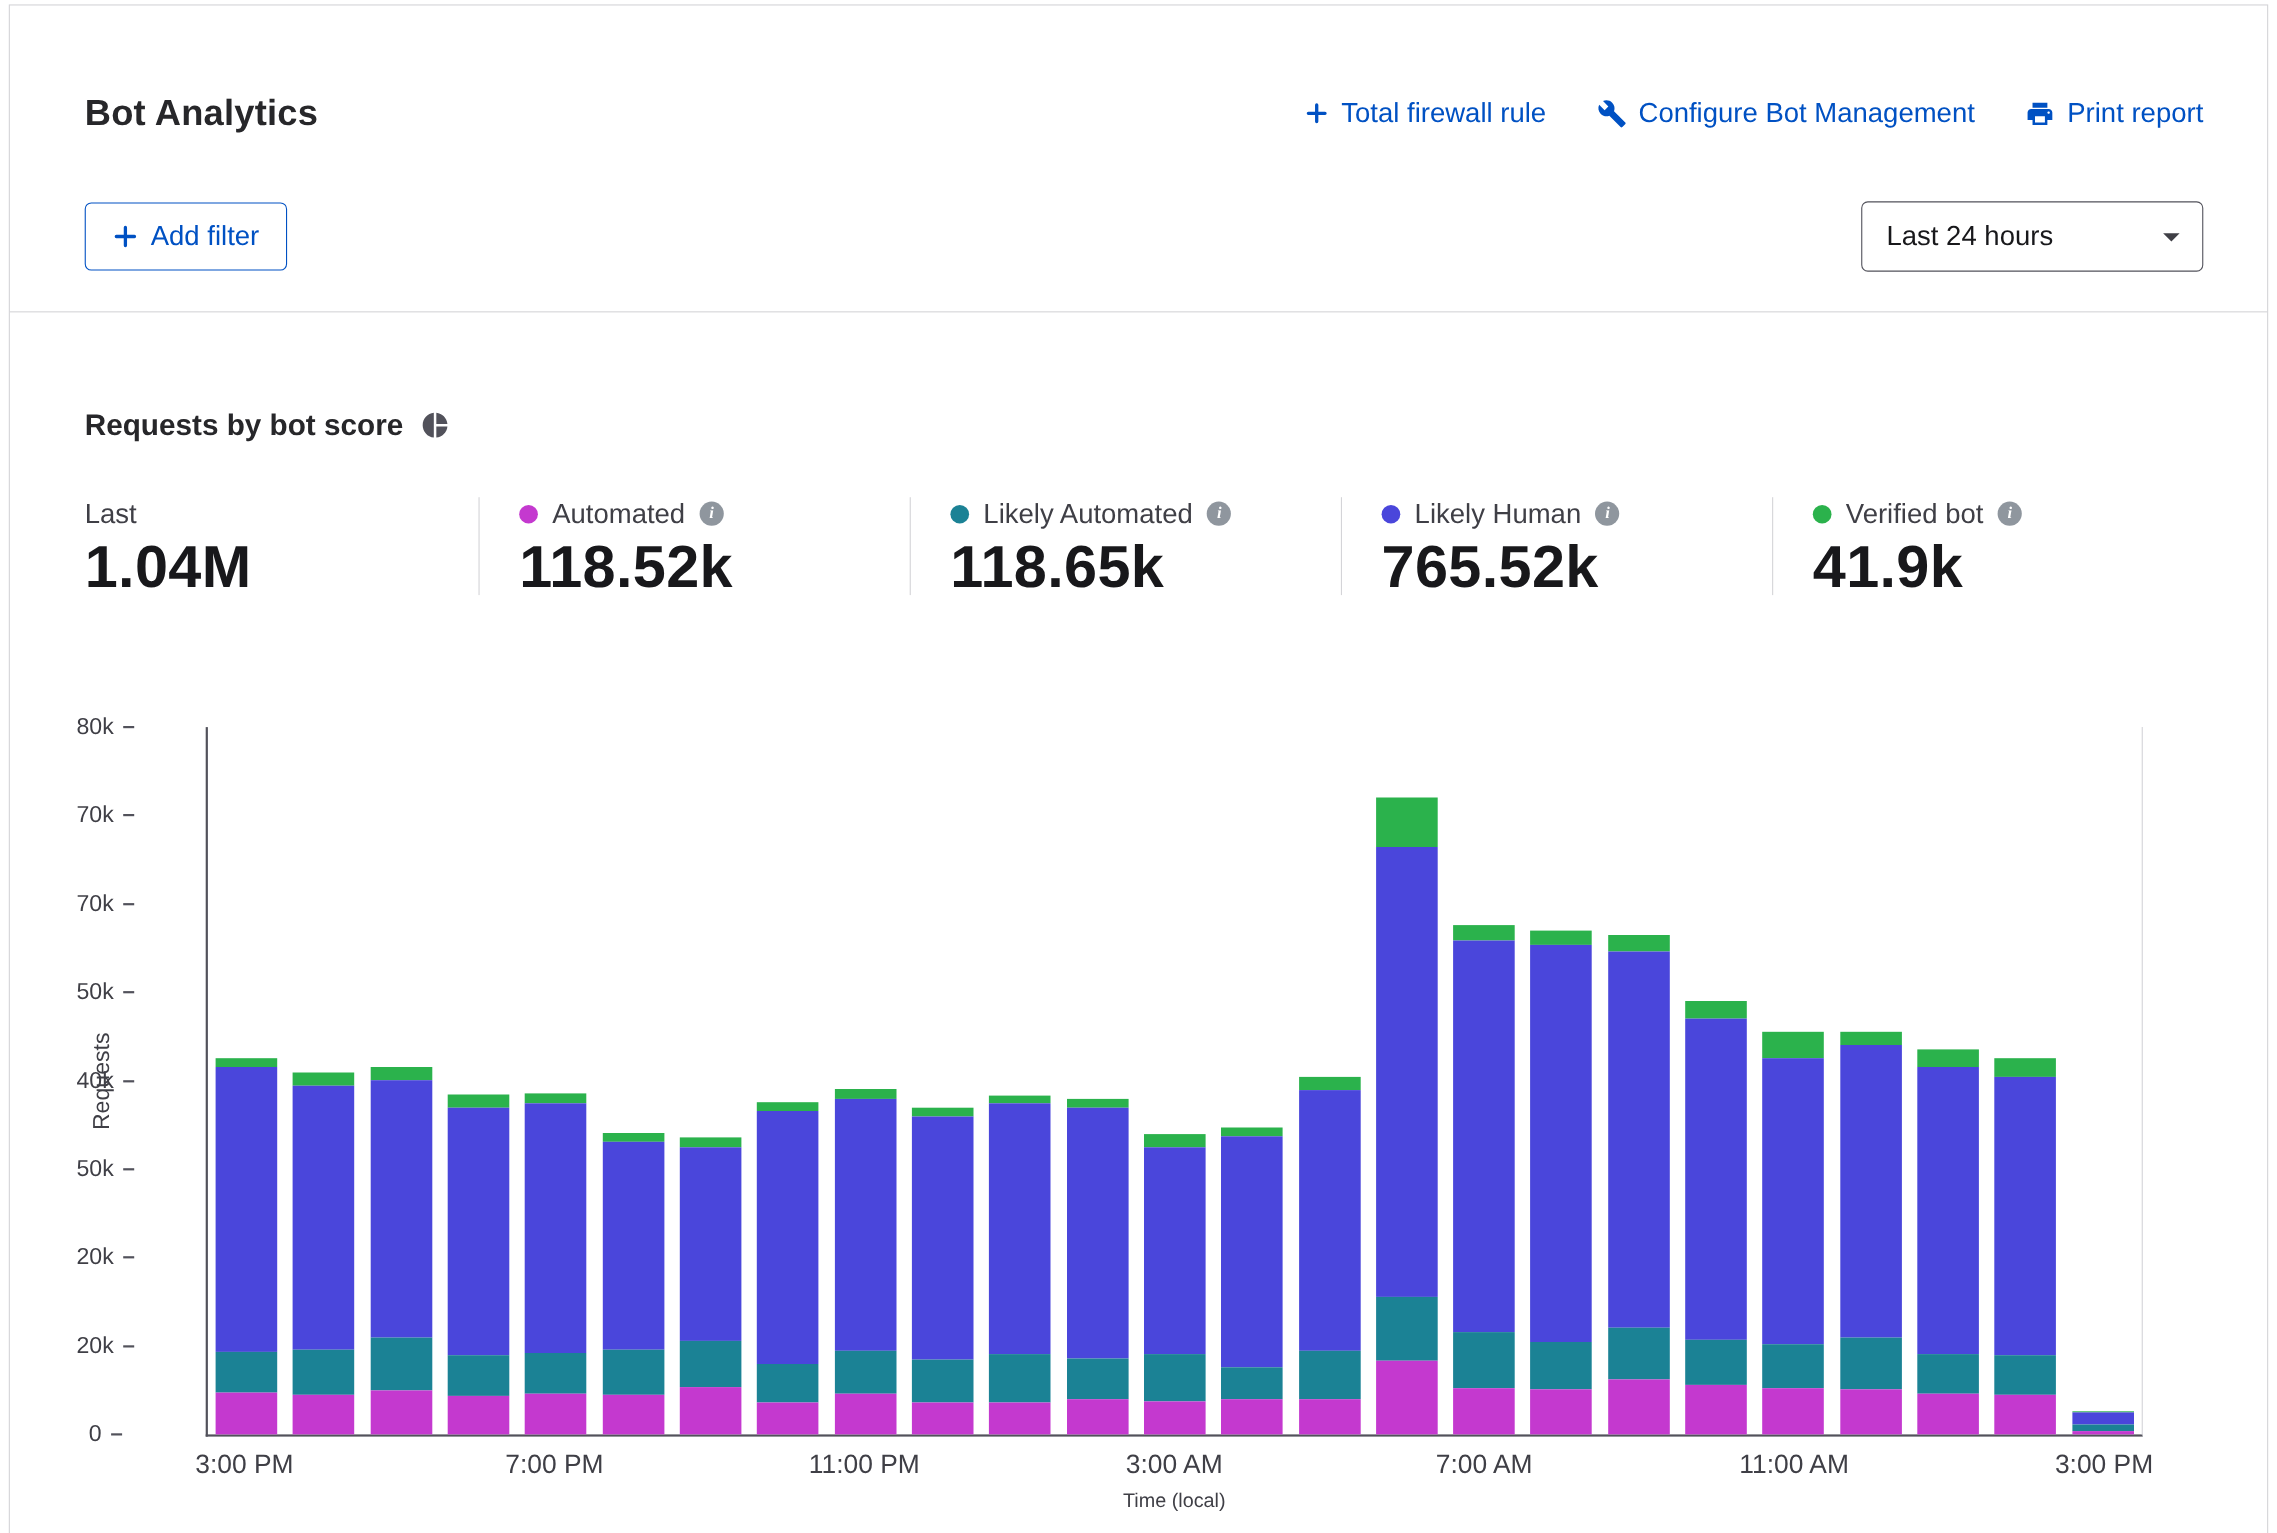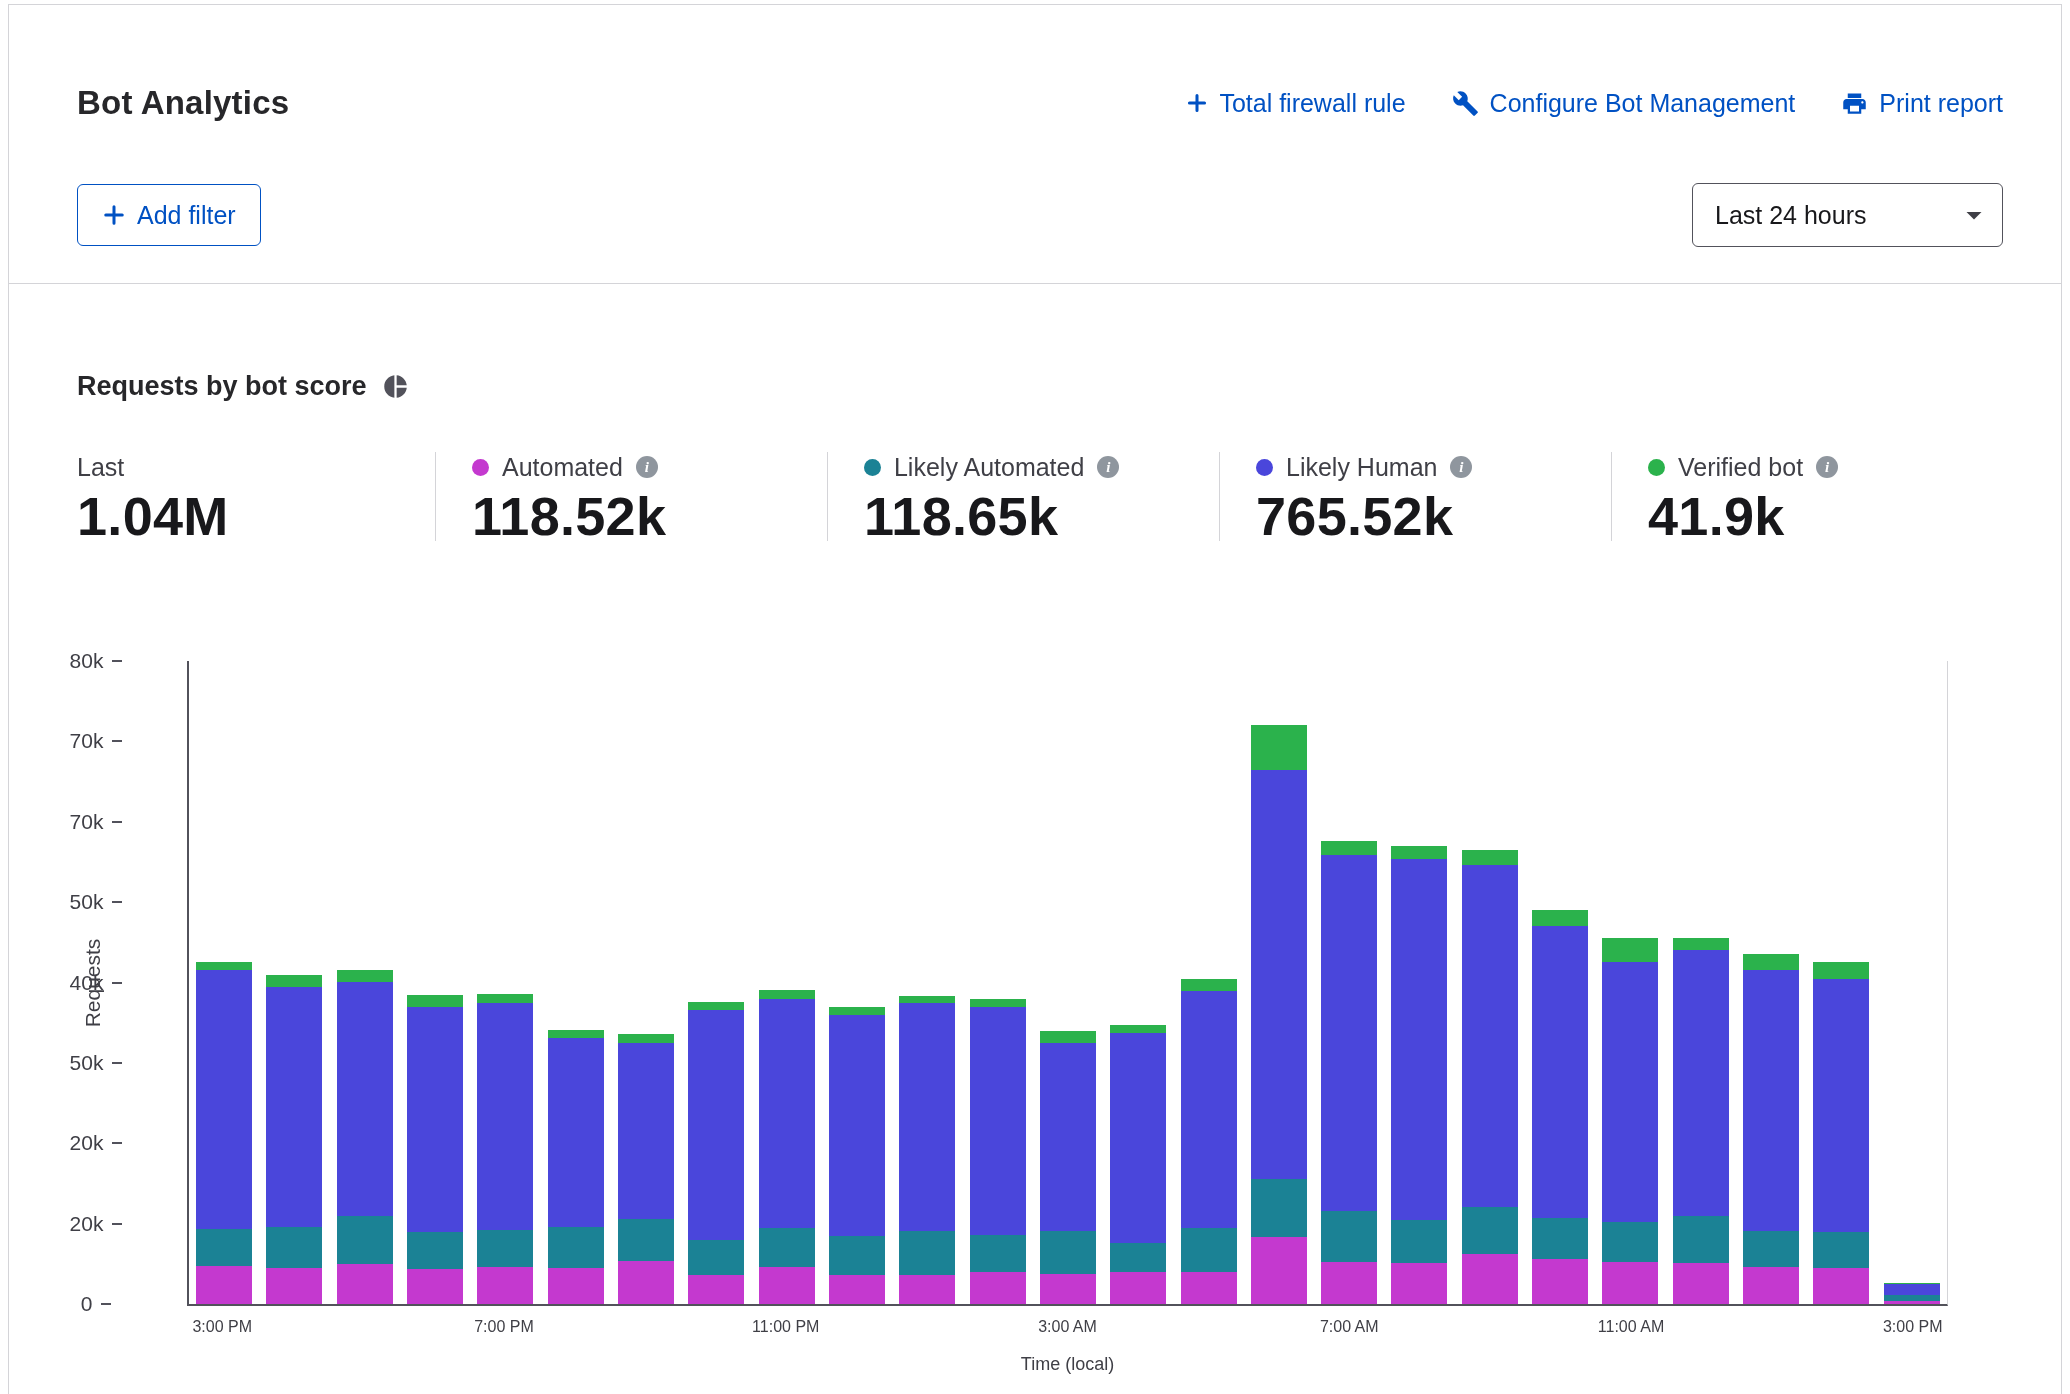--- a/index.html
+++ b/index.html
@@ -40,21 +40,21 @@
     border-left:2px solid #52525b; border-bottom:2px solid #52525b;
     border-right:1px solid #d4d4d8; display:flex; align-items:flex-end; }
   .bar-slot { flex:1; display:flex; justify-content:center; align-items:flex-end; height:100%; }
   .bar { width:56px; height:100%; display:flex; flex-direction:column-reverse; }
   .bar-seg { width:100%; }
   .y-tick { position:absolute; right:100%; width:186px; display:flex; align-items:center;
     justify-content:center; transform:translateY(50%); }
   .y-tick-label { font-size:21px; color:#3f3f46; margin-right:9px; }
   .y-tick-mark { width:10px; height:2px; background:#52525b; }
   .x-labels { position:relative; margin-left:110px; width:1761px; height:28px; margin-top:12px; }
-  .x-label { position:absolute; transform:translateX(-50%); font-size:16px;
+  .x-label { position:absolute; transform:translateX(-50%); font-size:24px;
     color:#3f3f46; white-space:nowrap; }
   .x-axis-title { margin-left:110px; width:1761px; text-align:center; font-size:18px;
     color:#3f3f46; margin-top:8px; }
   .icon { display:inline-flex; align-items:center; justify-content:center; }
 </style>
 </head>
 <body>
 
 <div class="card">
 

